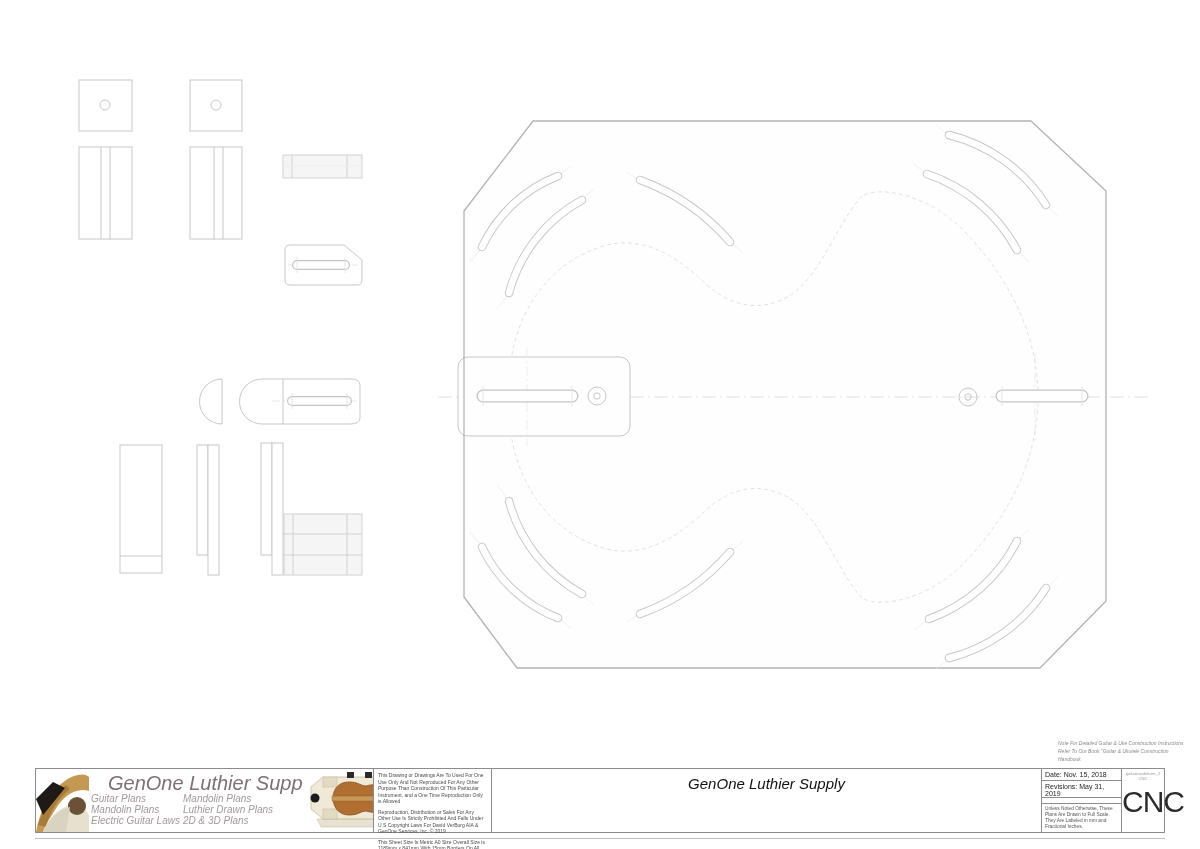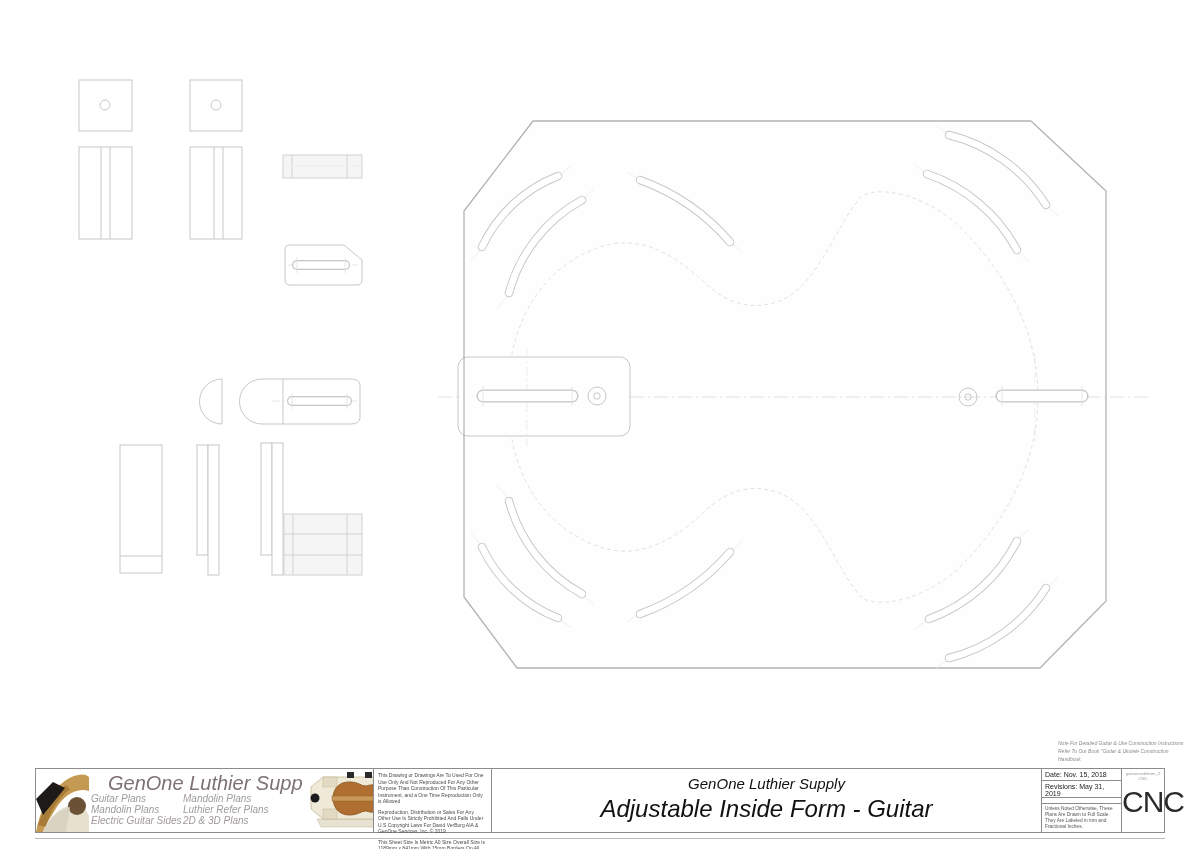--- a/index.html
+++ b/index.html
@@ -214,25 +214,25 @@
         <path d="M2,56 C8,38 16,26 30,16 L34,20 C22,30 14,42 10,58 Z" fill="#a87c38"></path>
         <path d="M0,30 L17,13 L29,19 L7,46 Z" fill="#1d1a17"></path>
         <path d="M7,63 C13,48 23,38 37,36 C46,35 51,41 53,47 L53,63 Z" fill="#e7e0ce"></path>
         <circle cx="41" cy="37" r="9" fill="#6b5136"></circle>
         <path d="M7,63 C13,50 22,41 34,38 L30,63 Z" fill="#d9d3c2"></path>
       </svg>
       <div class="brand-name">GenOne Luthier Supplies</div>
       <div class="cats cats-1">
         <div>Guitar Plans</div>
         <div>Mandolin Plans</div>
-        <div>Electric Guitar Sides</div>
+        <div>Electric Guitar Laws</div>
       </div>
       <div class="cats cats-2">
         <div>Mandolin Plans</div>
-        <div>Luthier Refer Plans</div>
+        <div>Luthier Drawn Plans</div>
         <div>2D &amp; 3D Plans</div>
       </div>
       <svg class="photo photo-right" viewBox="0 0 105 63" preserveAspectRatio="none">
         <rect width="105" height="63" fill="#ffffff"></rect>
         <path d="M14,50 L96,50 L92,58 L18,58 Z" fill="#e8e2d2" stroke="#c9bfa4" stroke-width="0.6"></path>
         <path d="M20,8 H88 L100,18 V40 L88,50 H20 L8,40 V18 Z" fill="#efe9d8" stroke="#c4b995" stroke-width="0.8"></path>
         <rect x="20" y="8" width="14" height="10" fill="#e2dac2" stroke="#c4b995" stroke-width="0.5"></rect>
         <rect x="74" y="8" width="14" height="10" fill="#e2dac2" stroke="#c4b995" stroke-width="0.5"></rect>
         <rect x="20" y="40" width="14" height="10" fill="#e2dac2" stroke="#c4b995" stroke-width="0.5"></rect>
         <rect x="74" y="40" width="14" height="10" fill="#e2dac2" stroke="#c4b995" stroke-width="0.5"></rect>
@@ -246,21 +246,20 @@
     </div>
 
     <div class="tb-cell tb-legal">
       <p>This Drawing or Drawings Are To Used For One Use Only And Not Reproduced For Any Other Purpose Than Construction Of This Particular Instrument, and a One Time Reproduction Only is Allowed</p>
       <p>Reproduction, Distribution or Sales For Any Other Use Is Strictly Prohibited And Falls Under U.S Copyright Laws For David VerBurg AIA &amp; GenOne Services, Inc. © 2019</p>
       <p>This Sheet Size Is Metric A0 Size Overall Size is 1189mm x 841mm With 15mm Borders On All Sides. For USA Customers Print On Architectural "E" (36" x 48") Without Resizing For 1:1 Printout.</p>
     </div>
 
     <div class="tb-cell tb-title">
       <div class="company">GenOne Luthier Supply</div>
-      <div class="drawing-name">Adjustable Inside Form - Guitar</div>
     </div>
 
     <div class="tb-cell tb-info">
       <div class="row date">Date: Nov. 15, 2018</div>
       <div class="row rev">Revisions: May 31, 2019</div>
       <div class="row spacer"></div>
       <div class="row scale-note">Unless Noted Otherwise, These Plans Are Drawn to Full Scale. They Are Labeled in mm and Fractional Inches.</div>
     </div>
 
     <div class="tb-cell tb-cnc">

